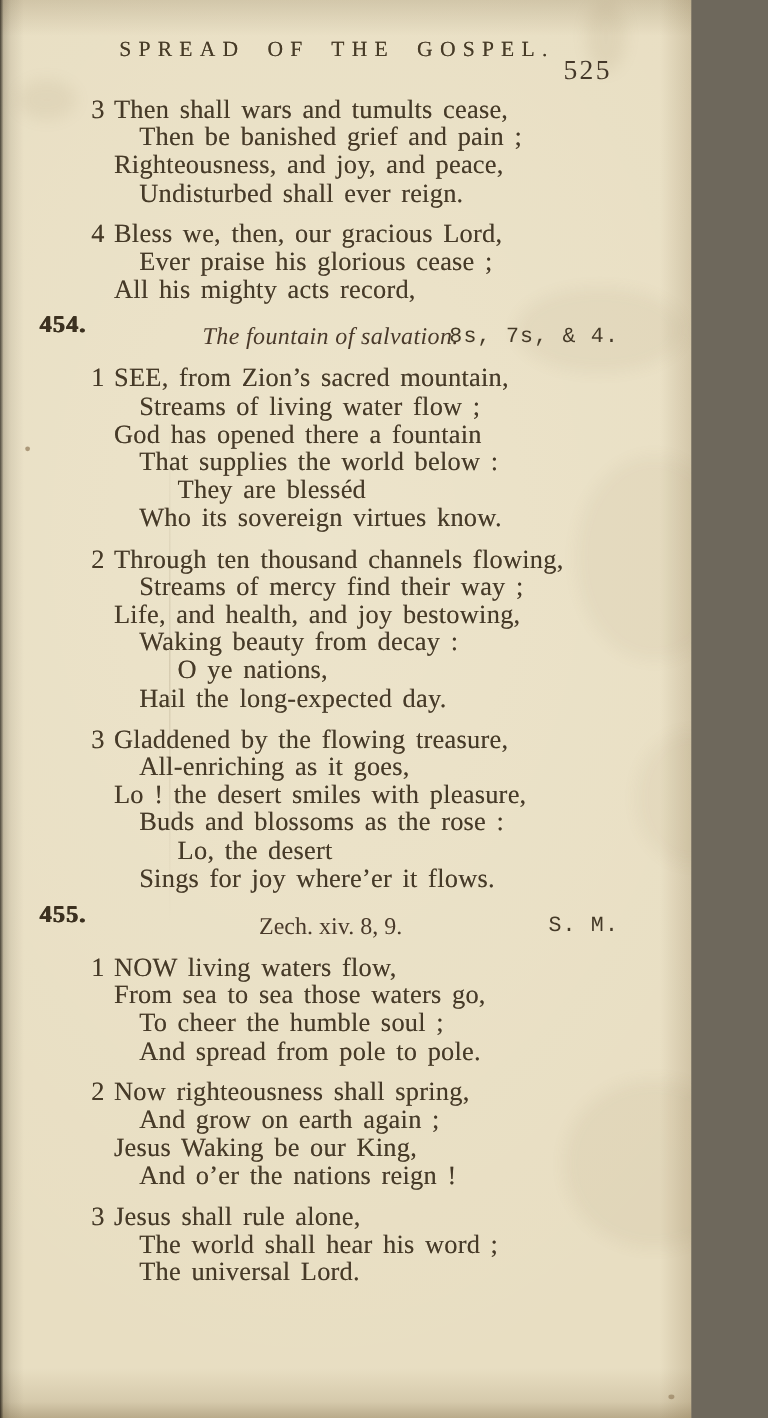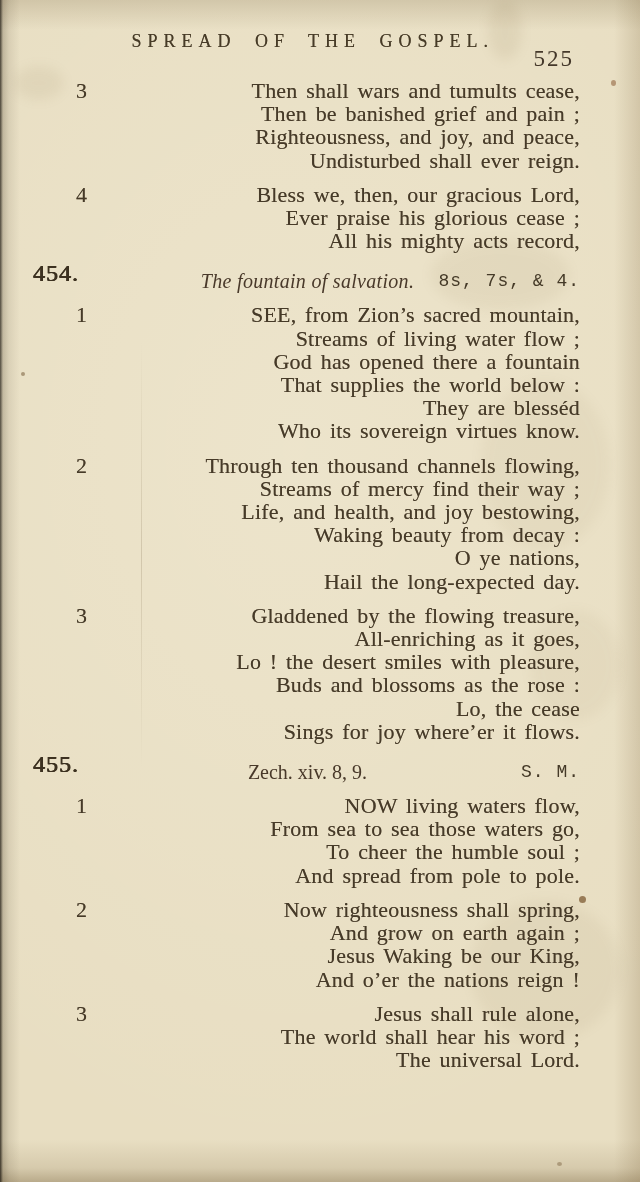--- a/index.html
+++ b/index.html
@@ -1,27 +1,26 @@
 <!DOCTYPE html>
 <html><head>
 <meta charset="utf-8">
 <style>
   html,body{margin:0;padding:0;background:#6e685c;}
   .page{
-    position:relative;width:640px;height:1182px;overflow:hidden;
+    position:relative;width:576px;height:1182px;overflow:hidden;
     font-family:"Liberation Serif","DejaVu Serif",serif;
     color:#463a28;
     background:
       radial-gradient(ellipse 130% 95% at 46% 38%, rgba(255,252,240,0.20), rgba(0,0,0,0) 65%),
       linear-gradient(to right, rgba(32,27,18,0.85) 0px, rgba(60,48,28,0.25) 3px, rgba(60,48,28,0.10) 9px, rgba(0,0,0,0) 20px),
       linear-gradient(to left, rgba(125,100,60,0.22) 0px, rgba(0,0,0,0) 26px),
       linear-gradient(to top, rgba(108,86,48,0.38) 0px, rgba(120,98,58,0.16) 14px, rgba(0,0,0,0) 42px),
       linear-gradient(to bottom, rgba(118,98,60,0.22) 0px, rgba(0,0,0,0) 30px),
       #e8dec2;
-    text-align: right;
   }
   
   .blob{position:absolute;border-radius:50%;filter:blur(6px);background:#8a744c;pointer-events:none;}
   .speck{position:absolute;border-radius:50%;pointer-events:none;}
   .crease{position:absolute;width:1px;background:linear-gradient(to bottom,rgba(0,0,0,0),rgba(92,72,40,0.18),rgba(0,0,0,0));pointer-events:none;}
   
   .running-head{position:absolute;top:0;left:0;right:0;height:70px;}
   .head-title{
     position:absolute;top:31px;left:50%;transform:translateX(-52%);
     font-size:18px;letter-spacing:6px;word-spacing:8px;white-space:nowrap;
@@ -36,21 +35,21 @@
     word-spacing:3px;letter-spacing:0.2px;
     text-shadow:0 0 0.35px rgba(66,52,34,0.55);
   }
   .vline.ind1{padding-left:81px;}
   .vline.ind2{padding-left:113px;}
   .vnum{position:absolute;left:41px;top:0;font-size:22px;}
   .inkbold{font-weight:bold;text-shadow:0.4px 0 0 currentColor;}
   
   .hymn-head{position:relative;height:36px;margin:6px 0 4px 0;}
   .hymn-number{
-    position:absolute;left:-2px;top:-3px;font-size:24px;font-weight:normal;letter-spacing:1px;
+    position:absolute;left:-2px;top:-3px;font-size:20px;font-weight:bold;letter-spacing:1px;
     color:#3c3120;text-shadow:0.6px 0 0 currentColor, -0.3px 0 0 currentColor;
   }
   .hymn-title{position:absolute;left:50%;top:7px;transform:translateX(-50%);font-size:20px;white-space:nowrap;color:#49392a;}
   .hymn-title.italic{font-style:italic;letter-spacing:0.3px;}
   .hymn-meter{position:absolute;right:0;top:8px;font-size:18px;letter-spacing:1px;white-space:nowrap;color:#453a28;font-family:Liberation Mono, monospace;}
 </style>
 </head>
 <body>
 
 <div class="page">
@@ -111,21 +110,21 @@
             <div class="vline ind0"><span>Life, and health, and joy bestowing,</span></div>
             <div class="vline ind1"><span>Waking beauty from decay :</span></div>
             <div class="vline ind2"><span>O ye nations,</span></div>
             <div class="vline ind1"><span>Hail the long-expected day.</span></div>
           </div>
           <div class="verse">
             <div class="vline ind0"><span class="vnum">3</span><span>Gladdened by the flowing treasure,</span></div>
             <div class="vline ind1"><span>All-enriching as it goes,</span></div>
             <div class="vline ind0"><span>Lo ! the desert smiles with pleasure,</span></div>
             <div class="vline ind1"><span>Buds and blossoms as the rose :</span></div>
-            <div class="vline ind2"><span>Lo, the cease</span></div>
+            <div class="vline ind2"><span>Lo, the desert</span></div>
             <div class="vline ind1"><span>Sings for joy where’er it flows.</span></div>
           </div>
         </div>
     </section>
 
     <section>
       <div class="hymn-head">
         <span class="hymn-number">455.</span>
         <span class="hymn-title">Zech. xiv. 8, 9.</span>
         <span class="hymn-meter">S. M.</span>

